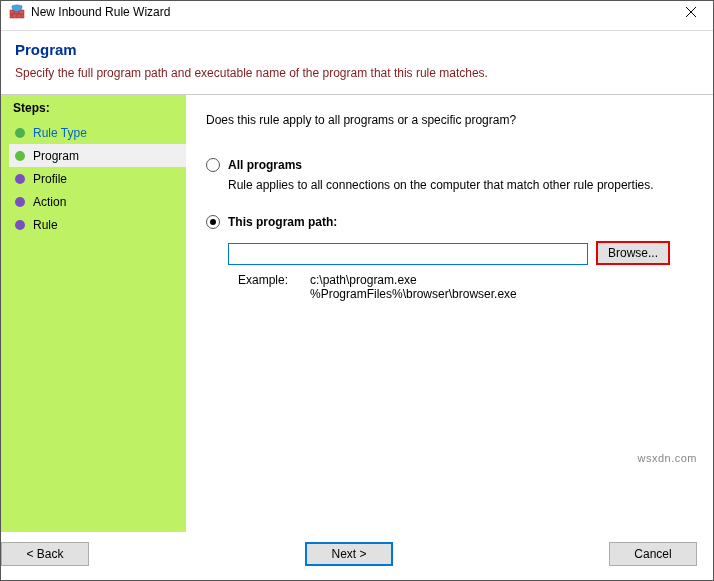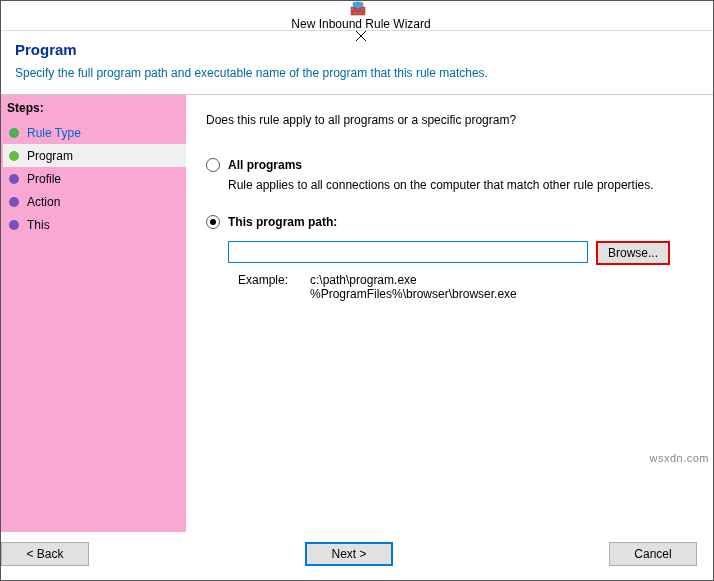--- a/index.html
+++ b/index.html
@@ -1,52 +1,52 @@
 <!DOCTYPE html>
 <html><head>
 <meta charset="utf-8">
 <style>
   * { box-sizing: border-box; }
   body { margin: 0; font-family: "Segoe UI", Tahoma, sans-serif; font-size: 12px; color: #000; background: #fff; }
   .window { width: 714px; height: 581px; border: 1px solid #555; display: flex; flex-direction: column; background: #fff; }
-  .titlebar { height: 30px; display: flex; align-items: center; padding: 0 0 8px 8px; border-bottom: 1px solid #ddd; flex-direction: column; }
+  .titlebar { height: 30px; display: flex; align-items: center; padding: 0 0 8px 8px; border-bottom: 1px solid #ddd; }
   .titlebar .icon { width: 16px; height: 16px; margin-right: 6px; display: inline-flex; align-items: center; justify-content: center; }
   .titlebar .title { flex: 1; font-size: 12px; }
   .titlebar .close { width: 45px; height: 30px; display: flex; align-items: center; justify-content: center; font-size: 14px; cursor: default; }
   .header { padding: 10px 14px 10px 14px; }
   .header h1 { margin: 0 0 8px 0; font-size: 15px; font-weight: bold; color: #003399; }
-  .header .subtitle { font-size: 12px; color: #0369a1; }
+  .header .subtitle { font-size: 12px; color: #7f1d1d; }
   .hr { height: 1px; background: #ccc; margin: 4px 0 0 0; }
   .body { flex: 1; display: flex; overflow: hidden; }
-  .sidebar { width: 185px; background: #f9a8d4; padding: 6px 0 0 2px; }
+  .sidebar { width: 185px; background: #bef264; padding: 6px 0 0 8px; }
   .sidebar-title { font-weight: bold; font-size: 12px; margin: 0 0 6px 4px; }
   .step { display: flex; align-items: center; height: 23px; padding-left: 6px; font-size: 12px; cursor: default; }
   .step.active { background: #f0f0f0; }
   .step .bullet { width: 10px; height: 10px; border-radius: 50%; margin-right: 8px; }
   .step.done .bullet { background: #4caf50; }
   .step.link span.label { color: #0066cc; text-align: center; }
   .step.pending .bullet { background: #7a4fbf; }
   .step.current .bullet { background: #5fbf3f; }
   .main { flex: 1; padding: 18px 20px 10px 20px; position: relative; display: flex; flex-direction: column; }
   .question { font-size: 12px; margin-bottom: 30px; }
   .option-row { display: flex; align-items: flex-end; margin-bottom: 4px; }
   .radio { width: 14px; height: 14px; border: 1px solid #555; border-radius: 50%; margin-right: 8px; margin-top: 1px; position: relative; flex-shrink: 0; background: #fff; }
   .radio.selected::after { content: ""; position: absolute; top: 3px; left: 3px; width: 6px; height: 6px; background: #000; border-radius: 50%; }
   .opt-label { font-weight: bold; font-size: 12px; }
   .opt-desc { font-size: 12px; margin-left: 22px; margin-top: 2px; margin-bottom: 22px; }
-  .path-row { display: flex; align-items: flex-start; margin-left: 22px; margin-top: 8px; gap: 8px; }
+  .path-row { display: flex; align-items: flex-end; margin-left: 22px; margin-top: 8px; gap: 8px; }
   .path-input { flex: 1; height: 22px; border: 1px solid #0078d7; outline: none; padding: 2px 4px; font-size: 12px; max-width: 360px; }
   .browse-btn { height: 24px; padding: 0 10px; font-size: 12px; background: #e1e1e1; border: 2px solid #e60000; cursor: default; }
   .example-row { display: flex; margin-left: 32px; margin-top: 8px; font-size: 12px; }
   .example-label { width: 72px; }
   .example-text { white-space: pre-line; }
   .footer { display: flex; justify-content: space-between; gap: 10px; padding: 10px 16px 14px 0; }
   .footer button { width: 88px; height: 24px; font-size: 12px; background: #e1e1e1; border: 1px solid #adadad; cursor: default; }
   .footer button.primary { border: 2px solid #0078d7; }
-  .watermark { position: absolute; right: 4px; bottom: 68px; font-size: 11px; color: #888; letter-spacing: 0.5px; }
+  .watermark { position: absolute; right: 16px; bottom: 68px; font-size: 11px; color: #888; letter-spacing: 0.5px; }
 </style>
 </head>
 <body>
 
 <div class="window">
 
   <div class="titlebar">
     <span class="icon">
       <svg width="16" height="16" viewBox="0 0 16 16">
         <rect x="1" y="6" width="14" height="8" fill="#d9534f"></rect>
@@ -90,21 +90,21 @@
       <div class="step pending">
         <span class="bullet"></span>
         <span class="label">Profile</span>
       </div>
       <div class="step pending">
         <span class="bullet"></span>
         <span class="label">Action</span>
       </div>
       <div class="step pending">
         <span class="bullet"></span>
-        <span class="label">This</span>
+        <span class="label">Rule</span>
       </div>
     </div>
 
     <div class="main">
       <div class="question">Does this rule apply to all programs or a specific program?</div>
 
       <div class="option-row">
         <span class="radio"></span>
         <span class="opt-label">All programs</span>
       </div>

